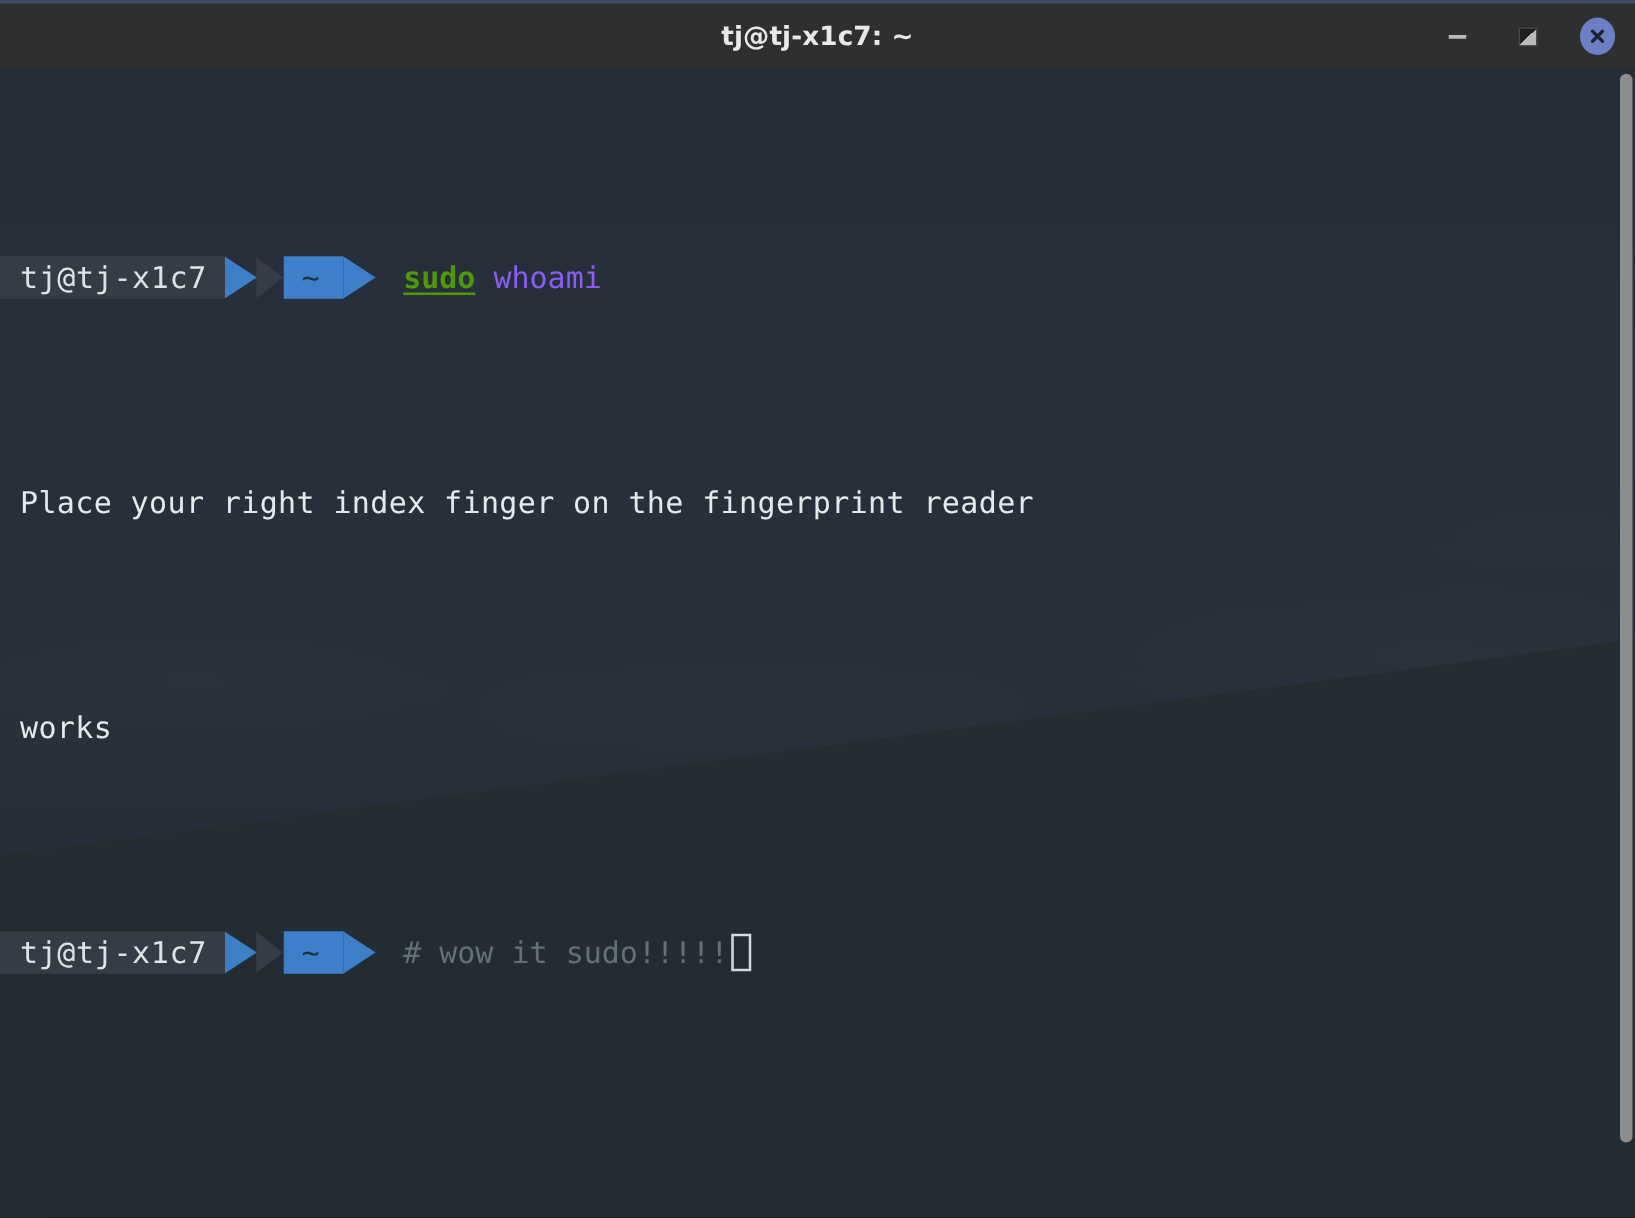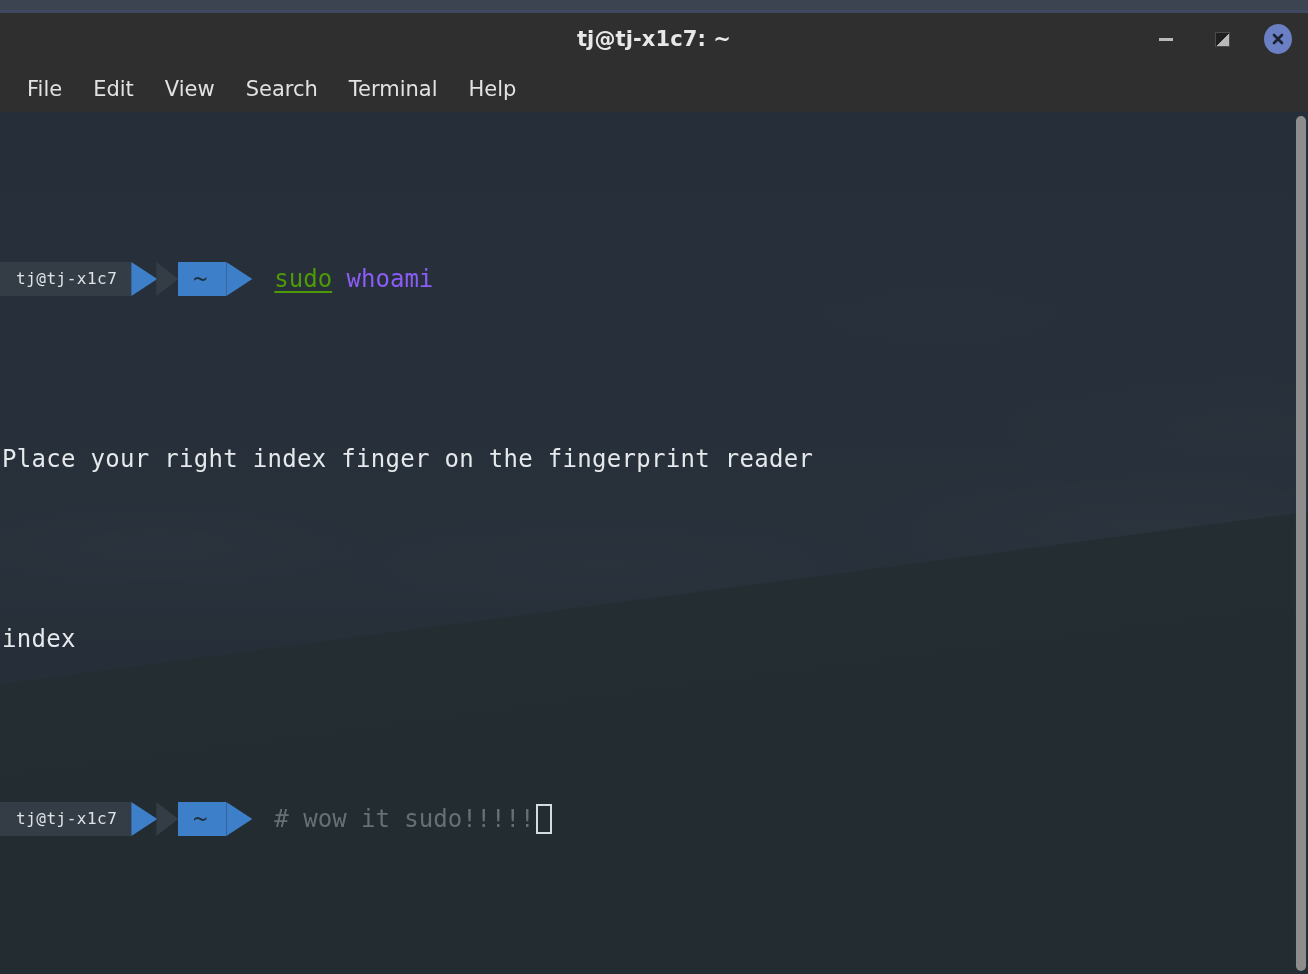--- a/index.html
+++ b/index.html
@@ -45,21 +45,20 @@
     z-index: 0;
   }
 
   
   .window {
     position: absolute;
     inset: 0;
     z-index: 1;
     display: flex;
     flex-direction: column;
-    margin-top: 10px;
   }
 
   .top-accent {
     height: 3px;
     background: #3f4a62;
     flex: 0 0 auto;
   }
 
   
   .titlebar {
@@ -175,21 +174,21 @@
 
   
   .pl-host {
     display: inline-flex;
     align-items: center;
     height: 34px;
     background: #343d46;
     color: #dfe3e6;
     padding: 0 14px 0 16px;
     font-family: "DejaVu Sans Mono", monospace;
-    font-size: 16px;
+    font-size: 24px;
     letter-spacing: 0.5px;
   }
 
   .pl-arrow-host {
     width: 26px;
     height: 34px;
     background: #3d7fc8;
     clip-path: polygon(0 0, 0 100%, 100% 50%);
     margin-left: 0;
   }
@@ -220,29 +219,30 @@
     background: #3d7fc8;
     clip-path: polygon(0 0, 100% 50%, 0 100%);
   }
 
   .cmd-gap { display: inline-block; width: 22px; }
 
   .tok-sudo {
     color: #4e9a06;
     text-decoration: underline;
     text-underline-offset: 4px;
+    font-weight: bold;
   }
   .tok-cmd { color: #8b5cf6; }
   .tok-comment { color: #7d8a91; opacity: 0.72; }
 
   .out-line {
     color: #e6e9eb;
     font-family: "DejaVu Sans Mono", monospace;
     font-size: 24px;
-    padding-left: 2px;
+    padding-left: 16px;
     letter-spacing: 0.3px;
   }
 
   .cursor-block {
     display: inline-block;
     width: 16px;
     height: 30px;
     border: 2px solid #d8dbdd;
     box-sizing: border-box;
     vertical-align: middle;
@@ -296,28 +296,20 @@
           <div class="ico-close">
             <svg width="16" height="16" viewBox="0 0 16 16" aria-hidden="true">
               <path d="M4 4 L12 12 M12 4 L4 12" stroke="#1b2330" stroke-width="2.6" stroke-linecap="round"></path>
             </svg>
           </div>
         </div>
 
       </div>
     </div>
 
-    <div class="menubar">
-      <div class="menu-item">File</div>
-      <div class="menu-item">Edit</div>
-      <div class="menu-item">View</div>
-      <div class="menu-item">Search</div>
-      <div class="menu-item">Terminal</div>
-      <div class="menu-item">Help</div>
-    </div>
 
     <div class="term-body">
 
       <div class="term-content">
 
         
         <div class="line">
           <span class="pl-host">tj@tj-x1c7</span>
           <span class="pl-arrow-host"></span>
           <span class="pl-arrow-host-notch"></span>
@@ -329,21 +321,21 @@
           <span class="tok-cmd">whoami</span>
         </div>
 
         
         <div class="line">
           <span class="out-line">Place your right index finger on the fingerprint reader</span>
         </div>
 
         
         <div class="line">
-          <span class="out-line">index</span>
+          <span class="out-line">works</span>
         </div>
 
         
         <div class="line">
           <span class="pl-host">tj@tj-x1c7</span>
           <span class="pl-arrow-host"></span>
           <span class="pl-arrow-host-notch"></span>
           <span class="pl-path">~</span>
           <span class="pl-arrow-end"></span>
           <span class="cmd-gap"></span>

